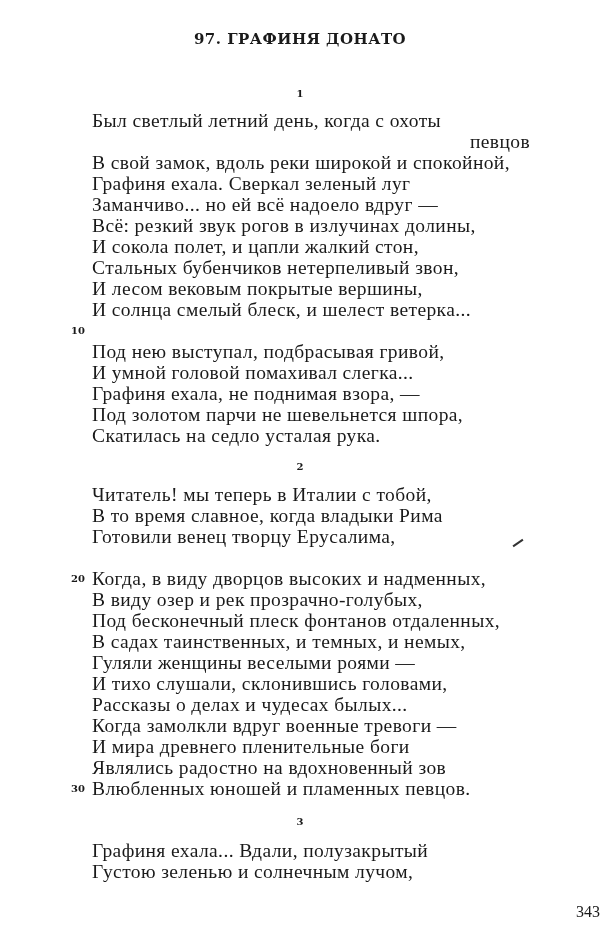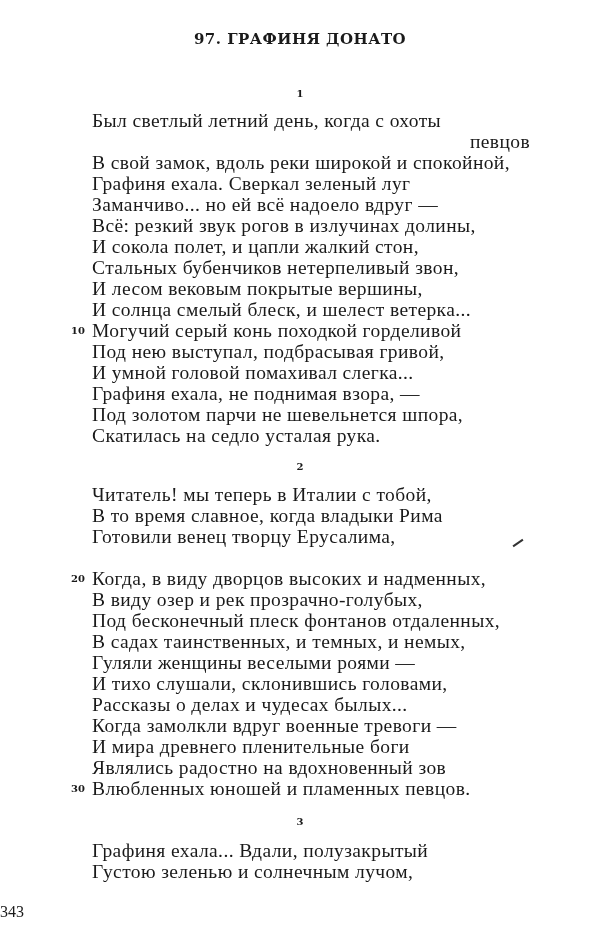--- a/index.html
+++ b/index.html
@@ -3,42 +3,41 @@
 <meta charset="utf-8">
 <style>
   html, body { margin: 0; padding: 0; background: #ffffff; }
   body { width: 600px; height: 948px; position: relative; overflow: hidden; color: #1a1a1a; font-family: "DejaVu Serif", "Liberation Serif", serif; }
   .page { position: absolute; left: 0; top: 0; width: 600px; height: 948px; }
   .title { position: absolute; top: 30px; left: 0; width: 600px; text-align: center; font-family: "DejaVu Serif", serif; font-weight: bold; font-size: 15px; letter-spacing: 0.5px; }
   .secnum { position: absolute; left: 0; width: 600px; text-align: center; font-weight: bold; font-size: 10px; }
   .line { position: absolute; left: 92px; font-family: "Liberation Serif", "DejaVu Serif", serif; font-size: 19.5px; letter-spacing: 0.4px; white-space: nowrap; line-height: 21px; }
   .line.right { left: auto; right: 70px; }
   .lnum { position: absolute; left: 71px; font-size: 10px; font-weight: bold; line-height: 21px; }
-  .pagenum { position: absolute; top: 903px; left: 0; width: 600px; text-align: left; font-family: "Liberation Serif", serif; font-size: 16px; }
+  .pagenum { position: absolute; top: 903px; left: 0; width: 600px; text-align: right; font-family: "Liberation Serif", serif; font-size: 16px; }
   .mark { position: absolute; left: 512px; top: 542px; width: 12px; height: 2px; background: #333; transform: rotate(-35deg); }
 </style>
 </head>
 <body>
 
 <div class="page">
   <div class="title">97. ГРАФИНЯ ДОНАТО</div>
 
   <div class="secnum" style="top:88px">1</div>
   <div class="line" style="top:110px">Был светлый летний день, когда с охоты</div>
   <div class="line right" style="top:131px">певцов</div>
   <div class="line" style="top:152px">В свой замок, вдоль реки широкой и спокойной,</div>
   <div class="line" style="top:173px">Графиня ехала. Сверкал зеленый луг</div>
   <div class="line" style="top:194px">Заманчиво... но ей всё надоело вдруг —</div>
   <div class="line" style="top:215px">Всё: резкий звук рогов в излучинах долины,</div>
   <div class="line" style="top:236px">И сокола полет, и цапли жалкий стон,</div>
   <div class="line" style="top:257px">Стальных бубенчиков нетерпеливый звон,</div>
   <div class="line" style="top:278px">И лесом вековым покрытые вершины,</div>
   <div class="line" style="top:299px">И солнца смелый блеск, и шелест ветерка...</div>
   <div class="lnum" style="top:320px">10</div>
-  <div class="line" style="top:320px">Могучий серый конь походкой горделивой</div>
   <div class="line" style="top:341px">Под нею выступал, подбрасывая гривой,</div>
   <div class="line" style="top:362px">И умной головой помахивал слегка...</div>
   <div class="line" style="top:383px">Графиня ехала, не поднимая взора, —</div>
   <div class="line" style="top:404px">Под золотом парчи не шевельнется шпора,</div>
   <div class="line" style="top:425px">Скатилась на седло усталая рука.</div>
 
   <div class="secnum" style="top:461px">2</div>
   <div class="line" style="top:484px">Читатель! мы теперь в Италии с тобой,</div>
   <div class="line" style="top:505px">В то время славное, когда владыки Рима</div>
   <div class="line" style="top:526px">Готовили венец творцу Ерусалима,</div>

